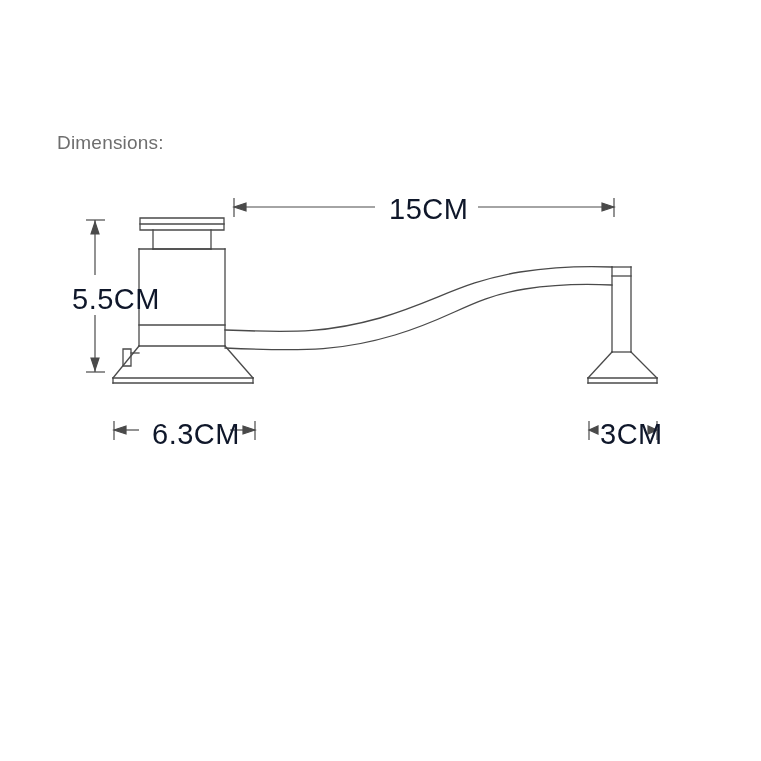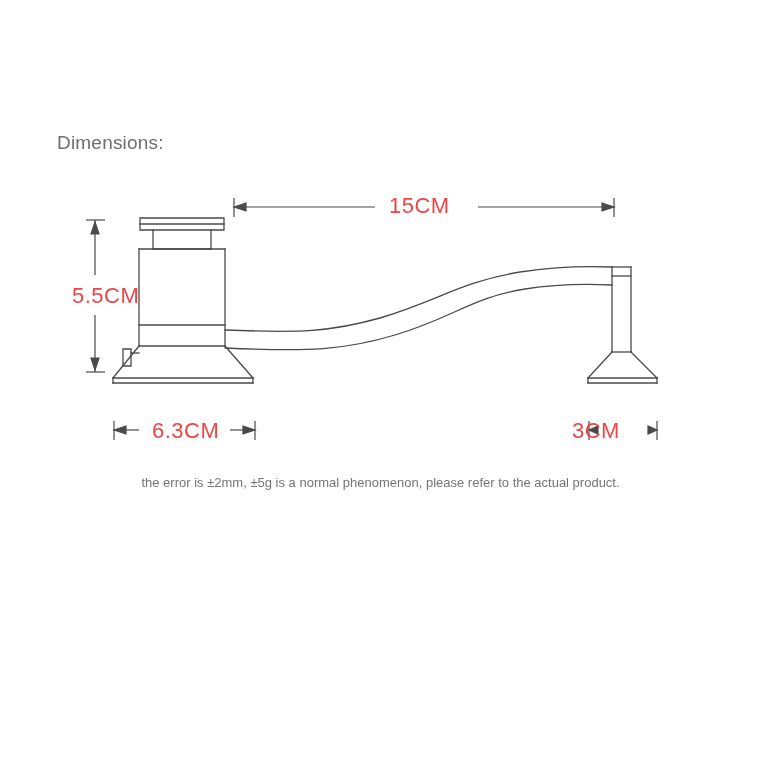--- a/index.html
+++ b/index.html
@@ -26,29 +26,29 @@
     position: absolute;
     left: 57px;
     top: 132px;
     font-size: 19px;
     color: #6e6e6e;
     letter-spacing: 0.2px;
     white-space: nowrap;
   }
   .dim-label {
     position: absolute;
-    font-size: 22px;
-    color: #ef4444;
+    font-size: 29px;
+    color: #0f172a;
     white-space: nowrap;
     letter-spacing: 0.5px;
   }
   .dim-15 { left: 389px; top: 193px; }
   .dim-55 { left: 72px; top: 283px; }
   .dim-63 { left: 152px; top: 418px; }
-  .dim-3  { left: 572px; top: 418px; }
+  .dim-3  { left: 600px; top: 418px; }
   .note {
     position: absolute;
     left: 0;
     top: 472px;
     width: 761px;
     text-align: center;
     font-size: 13px;
     color: #757575;
     line-height: 21px;
   }
@@ -158,14 +158,13 @@
 </svg>
 
 <div class="title">Dimensions:</div>
 
 <div class="dim-label dim-15">15CM</div>
 <div class="dim-label dim-55">5.5CM</div>
 <div class="dim-label dim-63">6.3CM</div>
 <div class="dim-label dim-3">3CM</div>
 
 <div class="note">
-  <div>the error is ±2mm, ±5g is a normal phenomenon, please refer to the actual product.</div>
 </div>
 
 </body></html>

